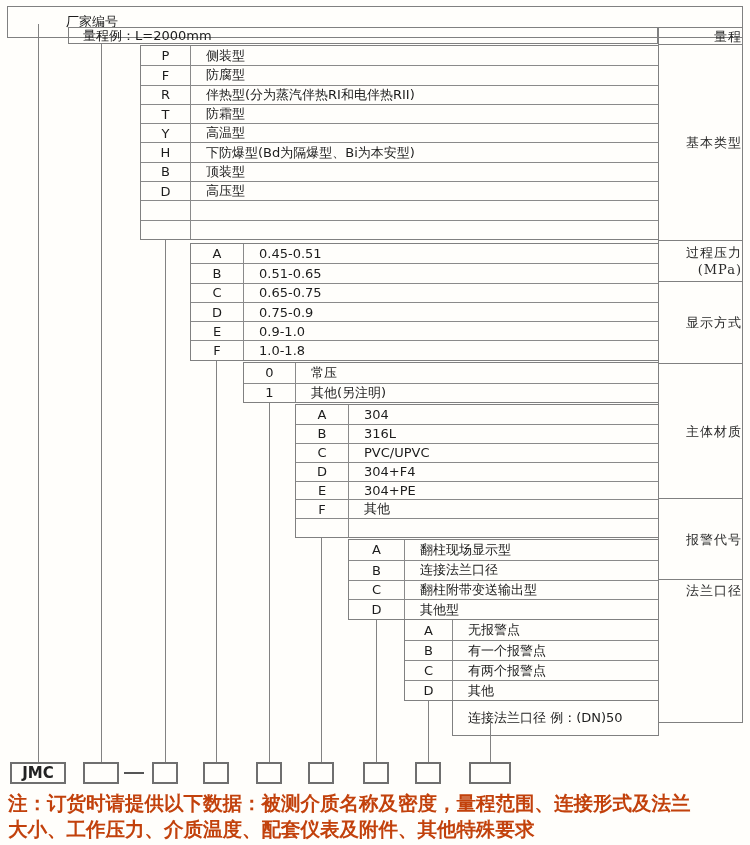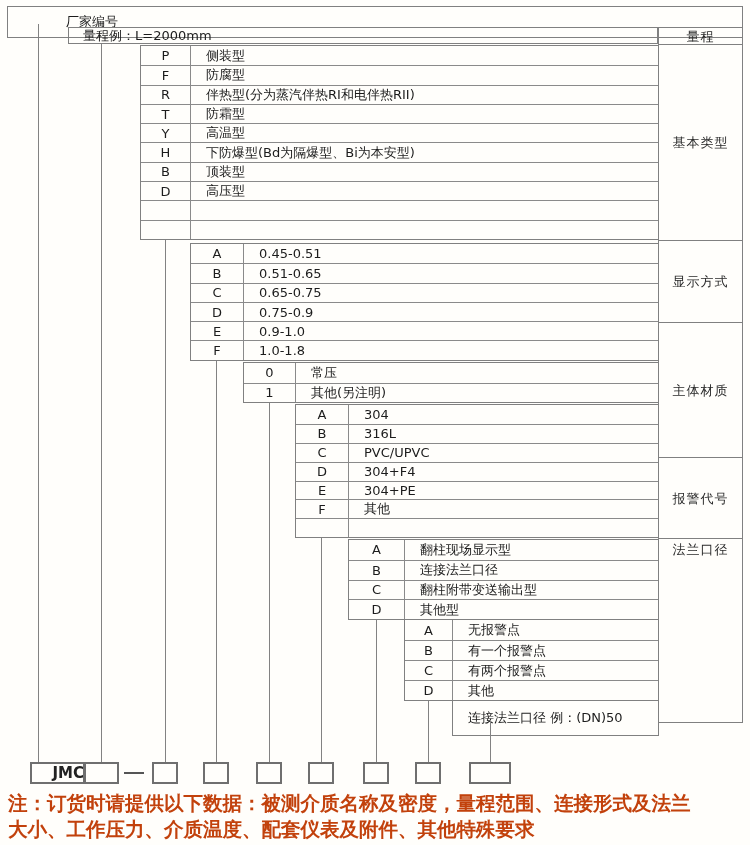--- a/index.html
+++ b/index.html
@@ -17,35 +17,35 @@
   #s1 .row { height:19.3px; } #s1 .code { width:50px; }
   #s2 .row { height:19.3px; } #s2 .code { width:53px; }
   #s3 .row { height:19.5px; } #s3 .code { width:52px; }
   #s4 .row { height:18.9px; } #s4 .code { width:53px; }
   #s5 .row { height:19.8px; } #s5 .code { width:56px; }
   #s6 .row { height:20px;   } #s6 .code { width:48px; }
   #s7 { display:flex; align-items:center; font-size:13px; }
 
   
   #labelcol { position:absolute; left:658px; top:27px; width:85px; height:696px; border:1px solid #808080; }
-  .lcell { border-bottom:1px solid #808080; display:flex; flex-direction:column; align-items:center; justify-content:center; font-family:"DejaVu Serif","Liberation Serif",serif; font-size:13px; color:#2a2a2a; letter-spacing:1px; line-height:17px; text-align:center; }
+  .lcell { border-bottom:1px solid #808080; display:flex; flex-direction:column; align-items:flex-end; justify-content:center; font-family:"DejaVu Serif","Liberation Serif",serif; font-size:13px; color:#2a2a2a; letter-spacing:1px; line-height:17px; text-align:center; }
   .lcell:last-child { border-bottom:none; }
 
   
   #topbox { position:absolute; left:7px; top:6px; width:736px; height:32px; border:1px solid #808080; display:flex; align-items:center; font-size:13px; }
   #topbox span { padding-left:58px; }
   #rangerow { position:absolute; left:68px; top:27px; width:590px; height:17px; border:1px solid #808080; display:flex; align-items:center; font-size:13px; }
   #rangerow span { padding-left:14px; }
 
   
   .vline { position:absolute; width:1px; background:#828282; }
 
   
   .bbox { position:absolute; top:762px; height:22px; border:2px solid #6f6f6f; background:transparent; }
-  #modelbox { display:flex; align-items:center; justify-content:flex-end; font-weight:bold; font-size:15px; color:#222;margin-left:20px; }
+  #modelbox { display:flex; align-items:center; justify-content:center; font-weight:bold; font-size:15px; color:#222; }
   #dash { position:absolute; left:124px; top:772px; width:20px; height:2px; background:#555; }
 
   
   #note { position:absolute; left:8px; top:791px; width:740px; color:#c2410c; font-weight:bold; font-size:19.5px; line-height:26px; white-space:nowrap; }
 </style>
 </head>
 <body>
 
 <div id="canvas">
 
@@ -56,20 +56,24 @@
   <div id="rangerow">
     <span>量程例：L=2000mm</span>
   </div>
 
   <div id="labelcol">
     <div class="lcell" style="height:17px">
         <div>量程</div>
       </div>
     <div class="lcell" style="height:196px">
         <div>基本类型</div>
+      </div>
+    <div class="lcell" style="height:41px">
+        <div>过程压力</div>
+        <div>(MPa)</div>
       </div>
     <div class="lcell" style="height:82px">
         <div>显示方式</div>
       </div>
     <div class="lcell" style="height:135px">
         <div>主体材质</div>
       </div>
     <div class="lcell" style="height:81px">
         <div>报警代号</div>
       </div>

